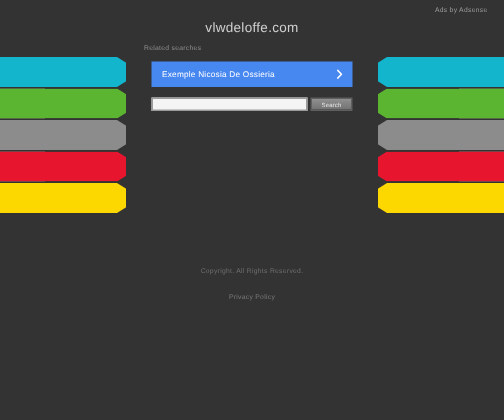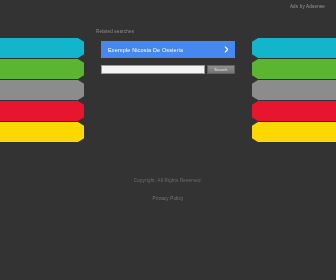--- a/index.html
+++ b/index.html
@@ -250,20 +250,21 @@
   </div>
 
   <div class="page-mask"></div>
   <div class="corner-cut tl"></div>
   <div class="corner-cut tr"></div>
 
   <div class="content">
 
     <div class="top-right-note">Ads by Adsense</div>
 
+    <div class="domain-title">vlwdeloffe.com</div>
 
     <div class="related-label">Related searches</div>
 
     <div class="result-bar">
       <span class="label">Exemple Nicosia De Ossieria</span>
       <svg class="chev" viewBox="0 0 10 10">
         <path d="M3.2 1.4 L6.6 5 L3.2 8.6" fill="none" stroke="#ffffff" stroke-width="1.6" stroke-linecap="round" stroke-linejoin="round"></path>
       </svg>
     </div>
 

